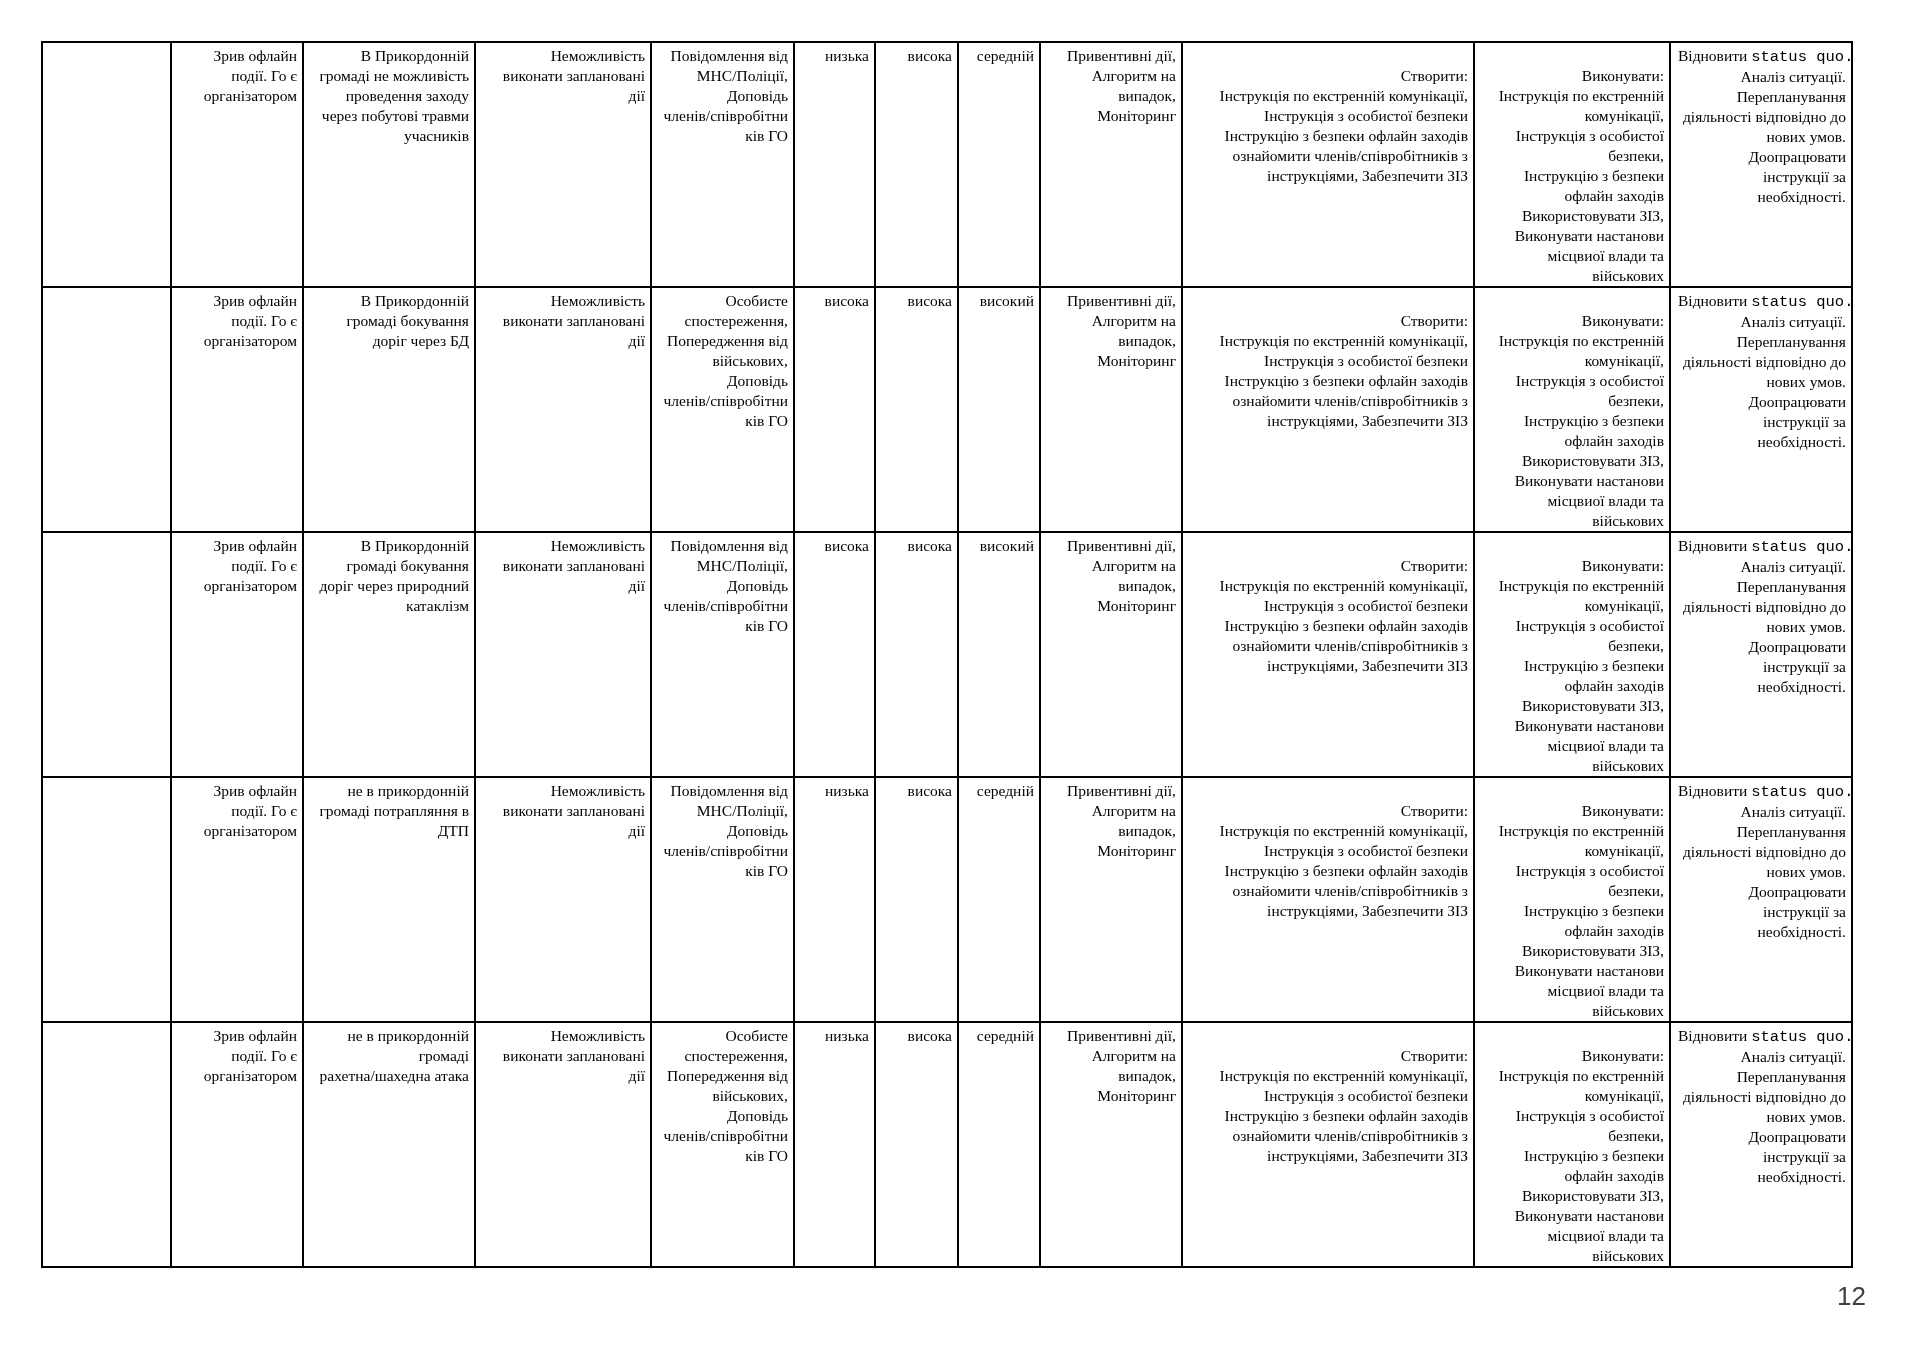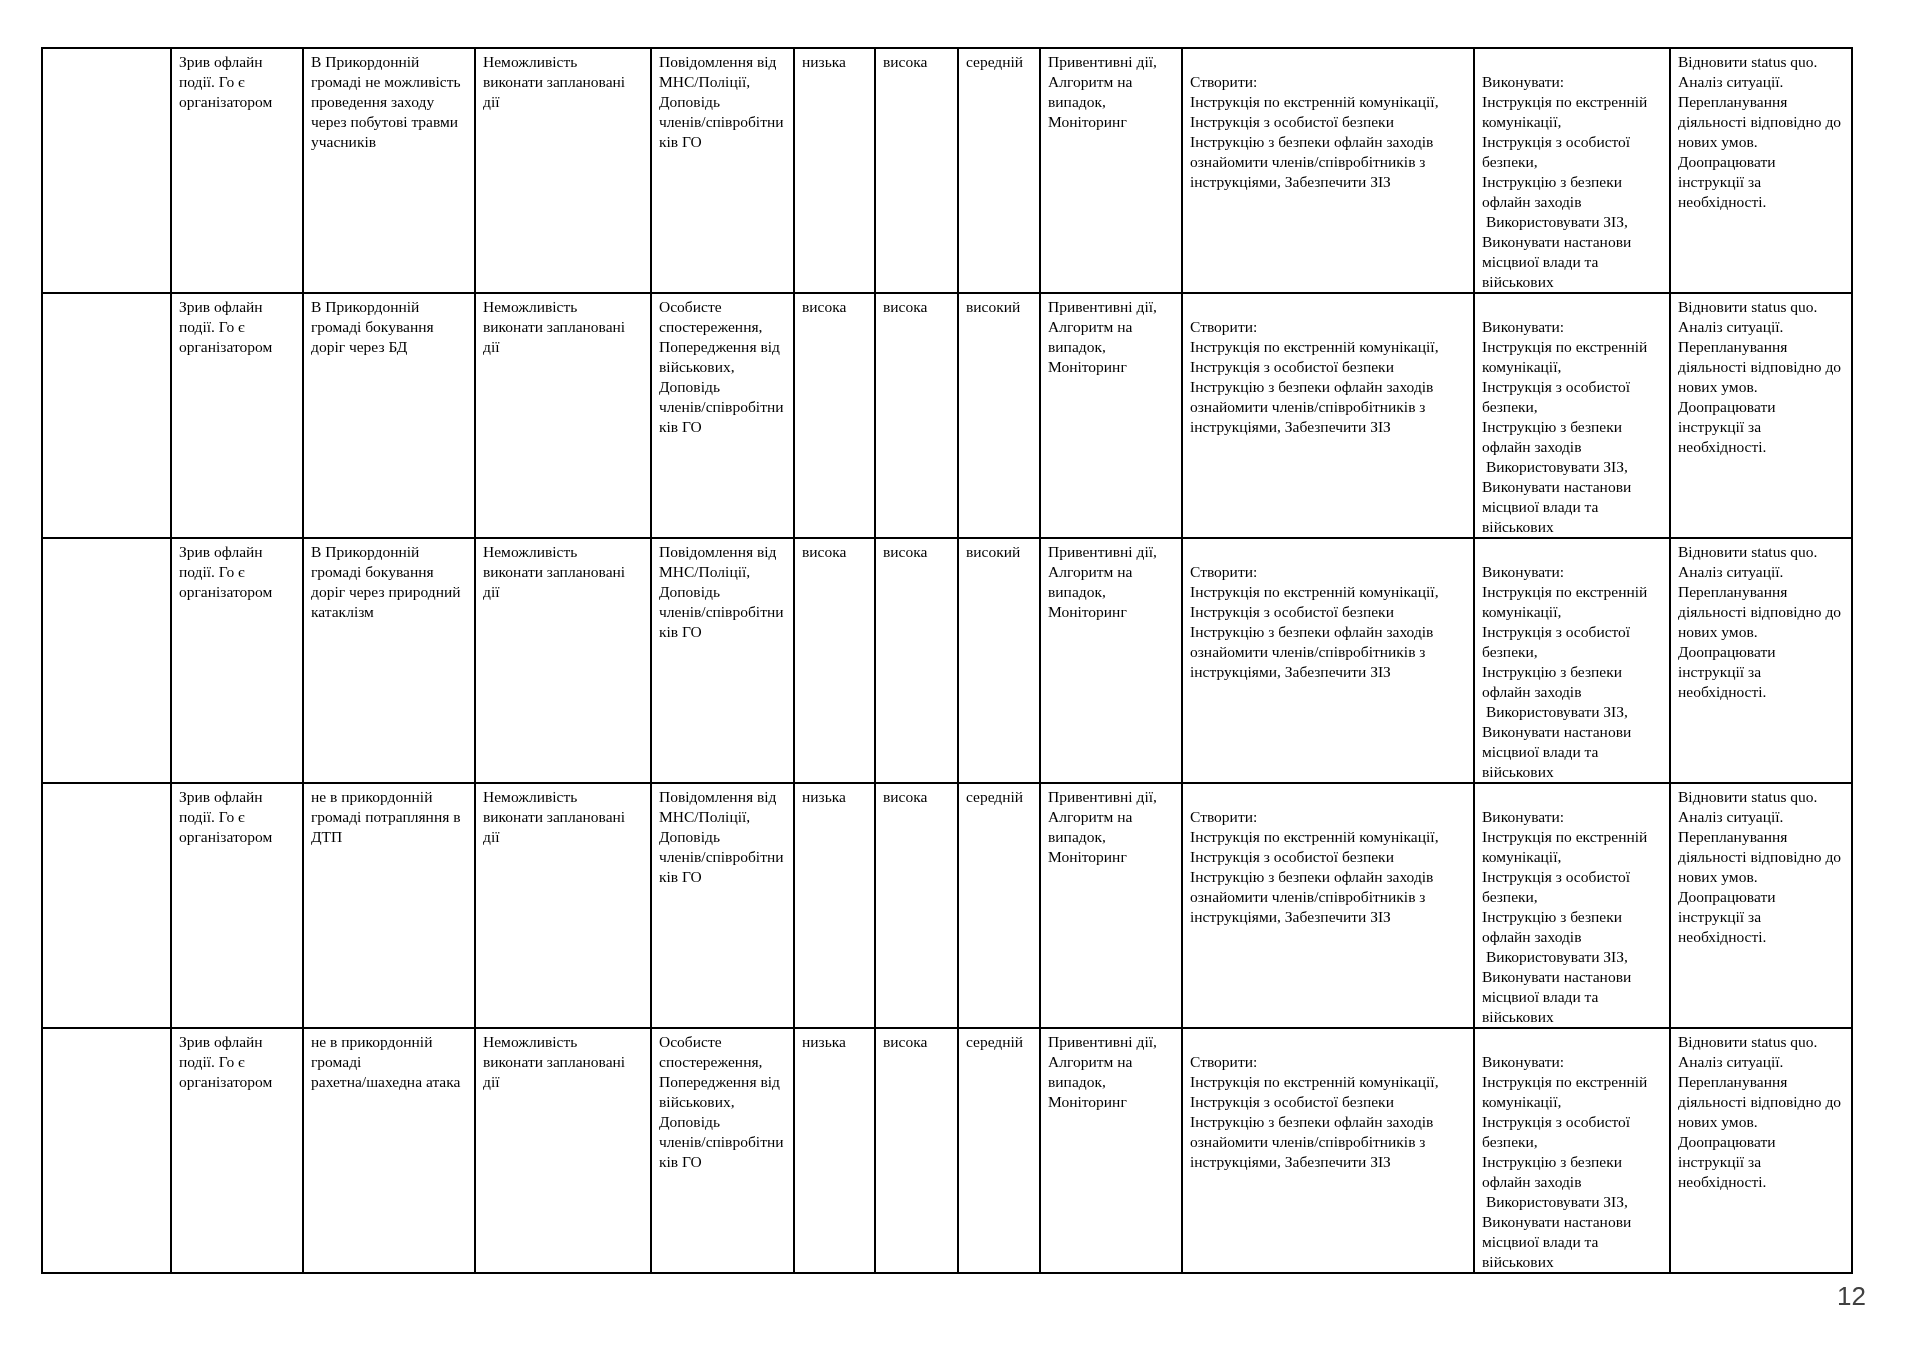--- a/index.html
+++ b/index.html
@@ -11,41 +11,42 @@
     width: 1920px;
     height: 1358px;
     position: relative;
     font-family: "Liberation Serif", serif;
     color: #000000;
     overflow: hidden;
   }
   table.risk-table {
     position: absolute;
     left: 41px;
-    top: 47px;
+    top: 41px;
     width: 1810px;
     table-layout: fixed;
     border-collapse: collapse;
+    text-align: right;
   }
   table.risk-table td {
     border: 2px solid #000000;
     vertical-align: top;
     padding: 3px 5px 0 7px;
     font-size: 15.5px;
     line-height: 20px;
     white-space: pre;
     overflow: hidden;
   }
   tr.r1 { height: 239px; }
   tr.r2 { height: 243px; }
   tr.r3 { height: 243px; }
   tr.r4 { height: 240px; }
   tr.r5 { height: 238px; }
   .sans {
-    font-family: Liberation Serif, serif;
+    font-family: Liberation Mono, monospace;
     margin-top: 44px;
   }
   .page-number {
     position: absolute;
     top: 1283px;
     right: 54px;
     font-family: "Liberation Sans", sans-serif;
     font-size: 26px;
     line-height: 26px;
     color: #404040;

